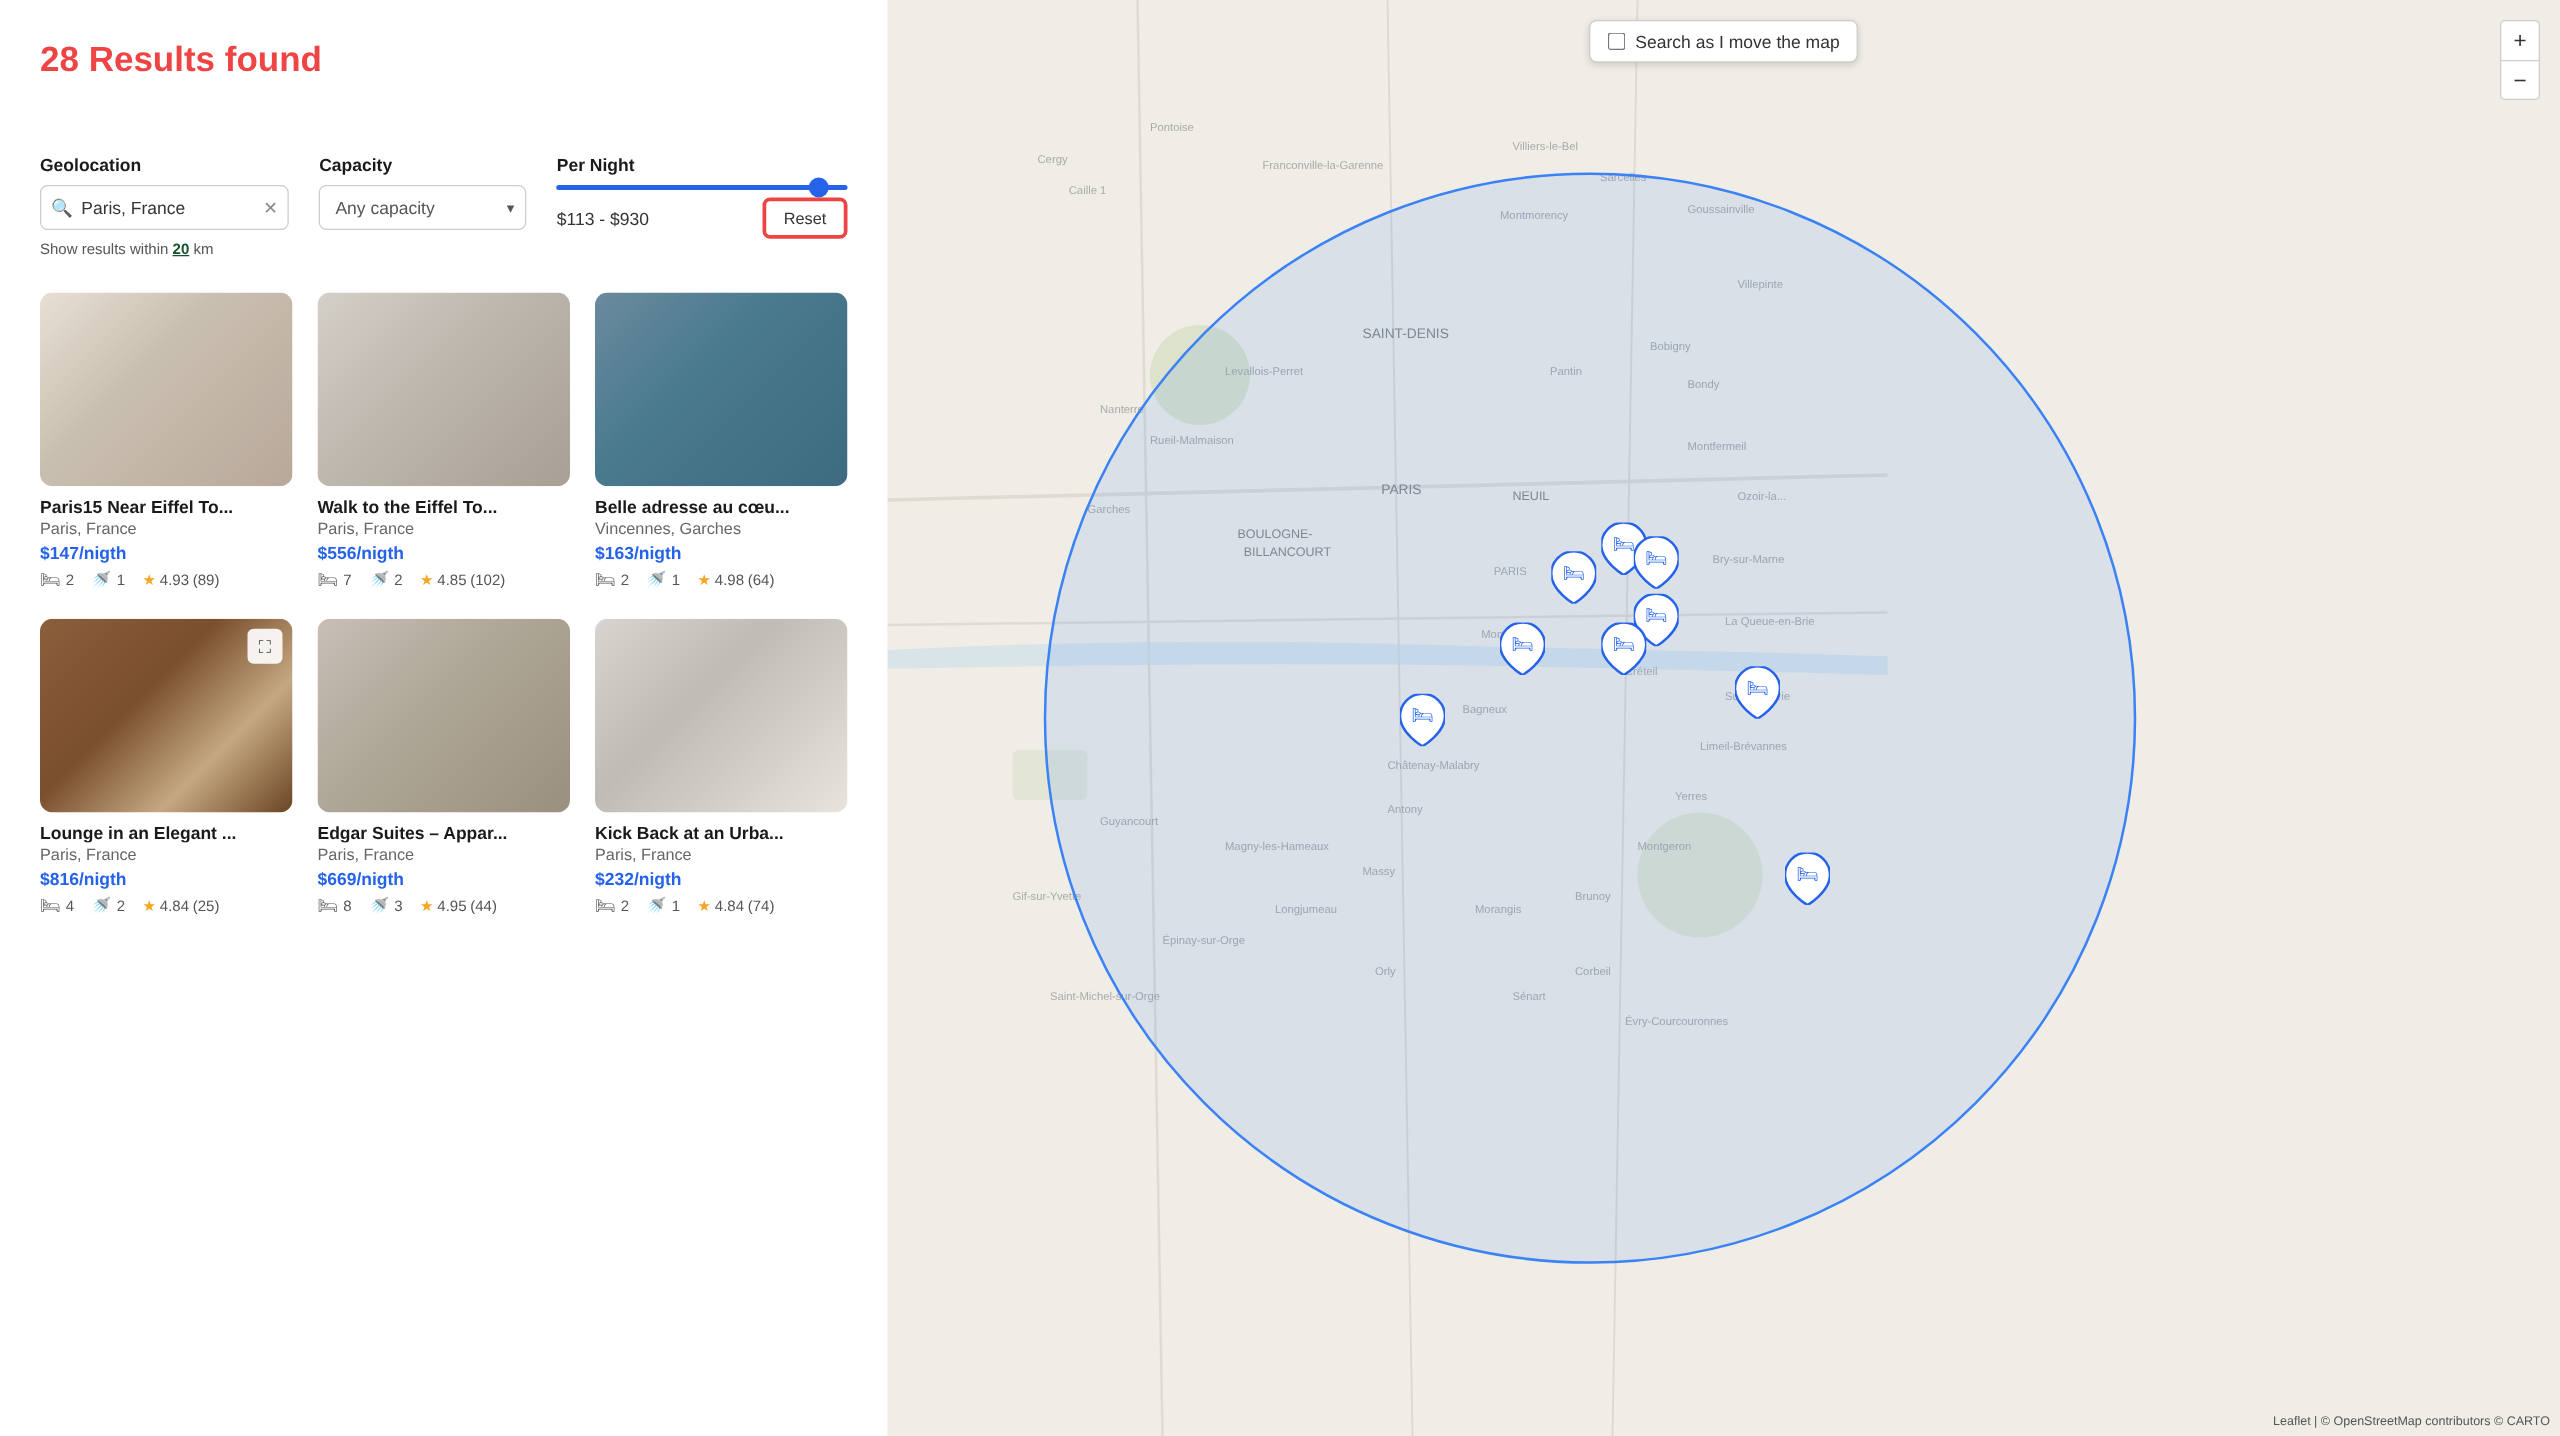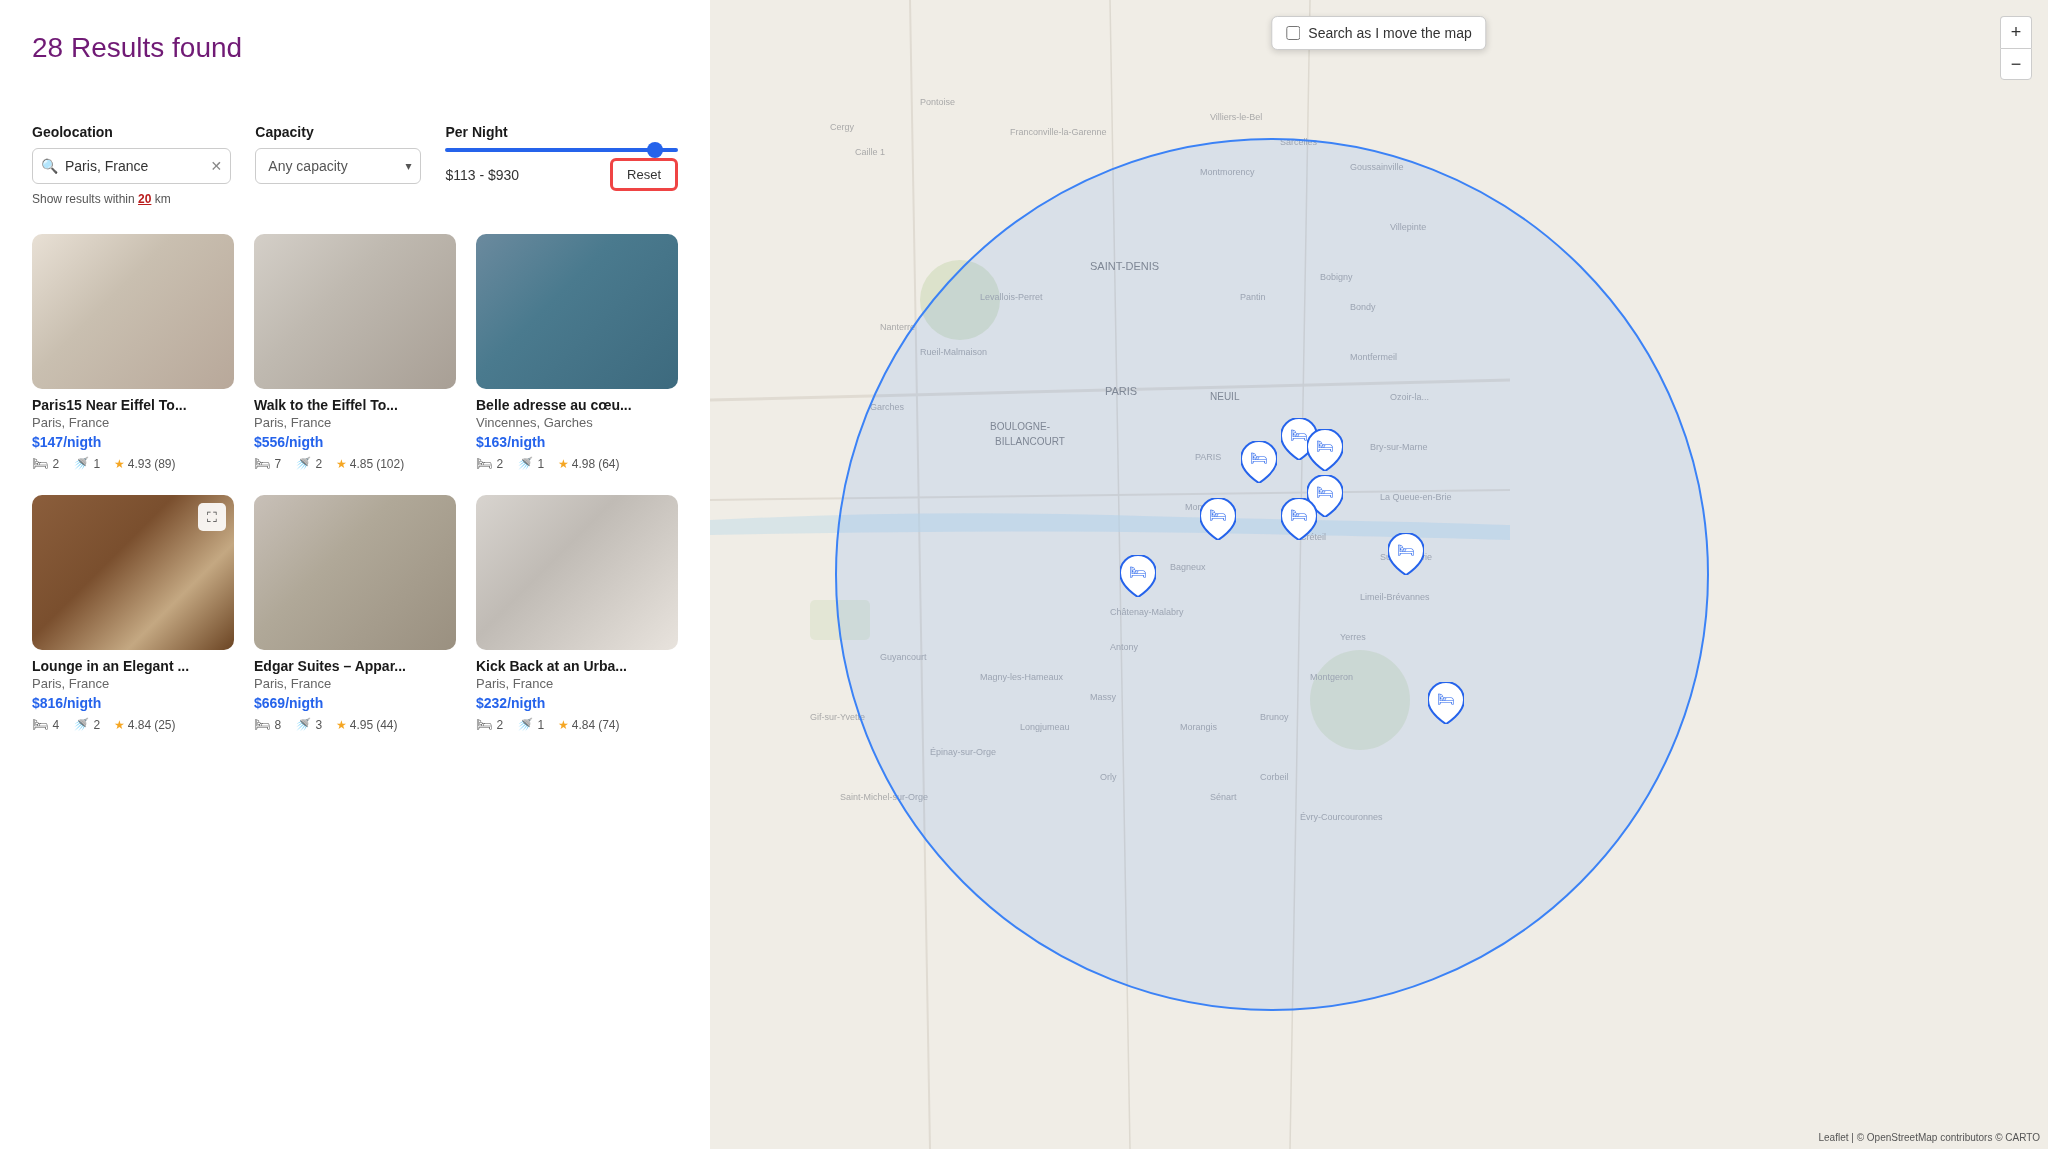--- a/index.html
+++ b/index.html
@@ -9,22 +9,22 @@
     .left-panel {
       width: 710px;
       min-width: 710px;
       padding: 32px 32px 20px 32px;
       overflow-y: auto;
       background: #fff;
     }
 
     .results-title {
       font-size: 28px;
-      font-weight: 400;
-      color: #701a75;
+      font-weight: 700;
+      color: #ef4444;
       margin-bottom: 28px;
     }
 
     
     .filters-row {
       display: flex;
       gap: 24px;
       margin-bottom: 28px;
       align-items: flex-start;
     }
@@ -76,21 +76,21 @@
       font-size: 14px;
       cursor: pointer;
     }
 
     .within-text {
       font-size: 12px;
       color: #555;
     }
 
     .within-text u {
-      color: #b91c1c;
+      color: #14532d;
       font-weight: 600;
     }
 
     .capacity-select-wrap {
       position: relative;
     }
 
     .capacity-select-wrap select {
       width: 100%;
       padding: 9px 32px 9px 12px;

